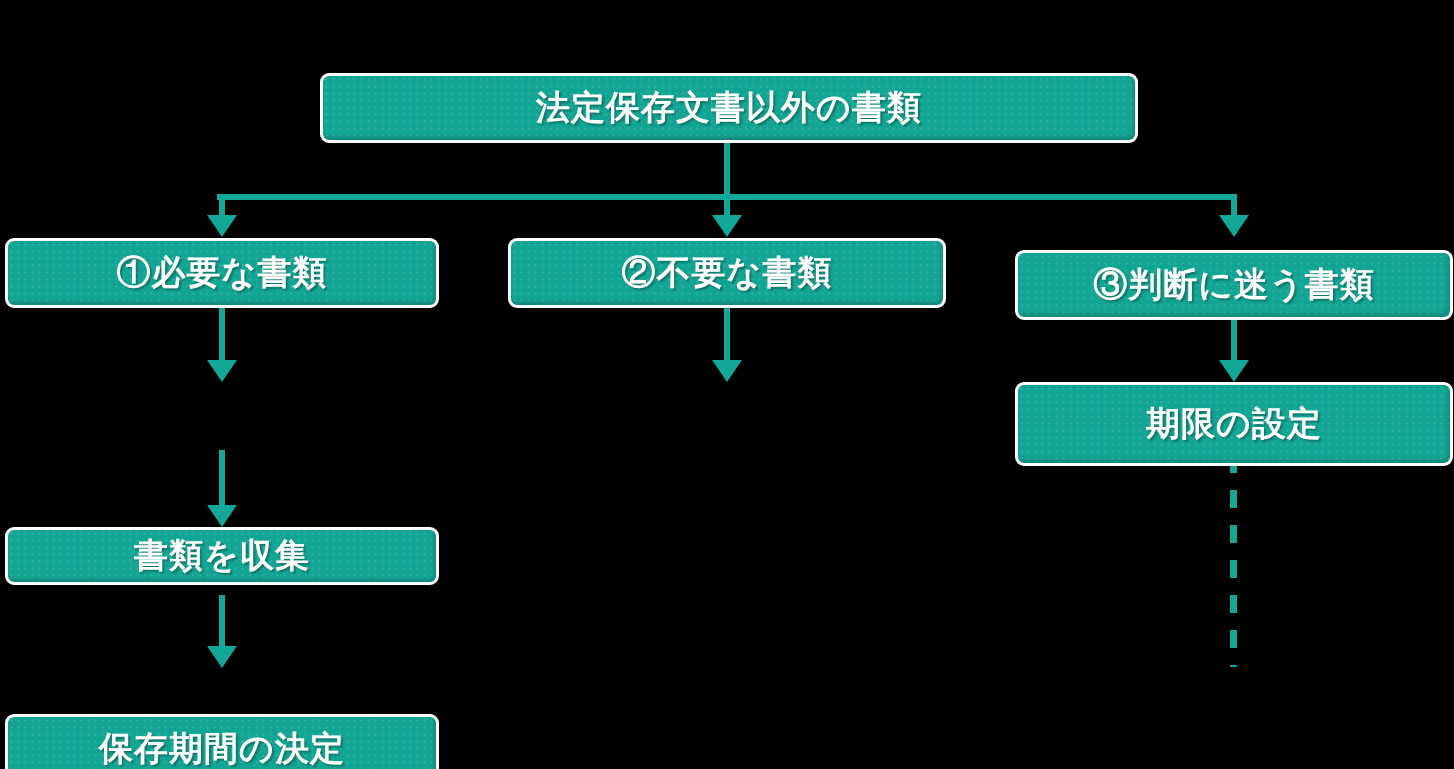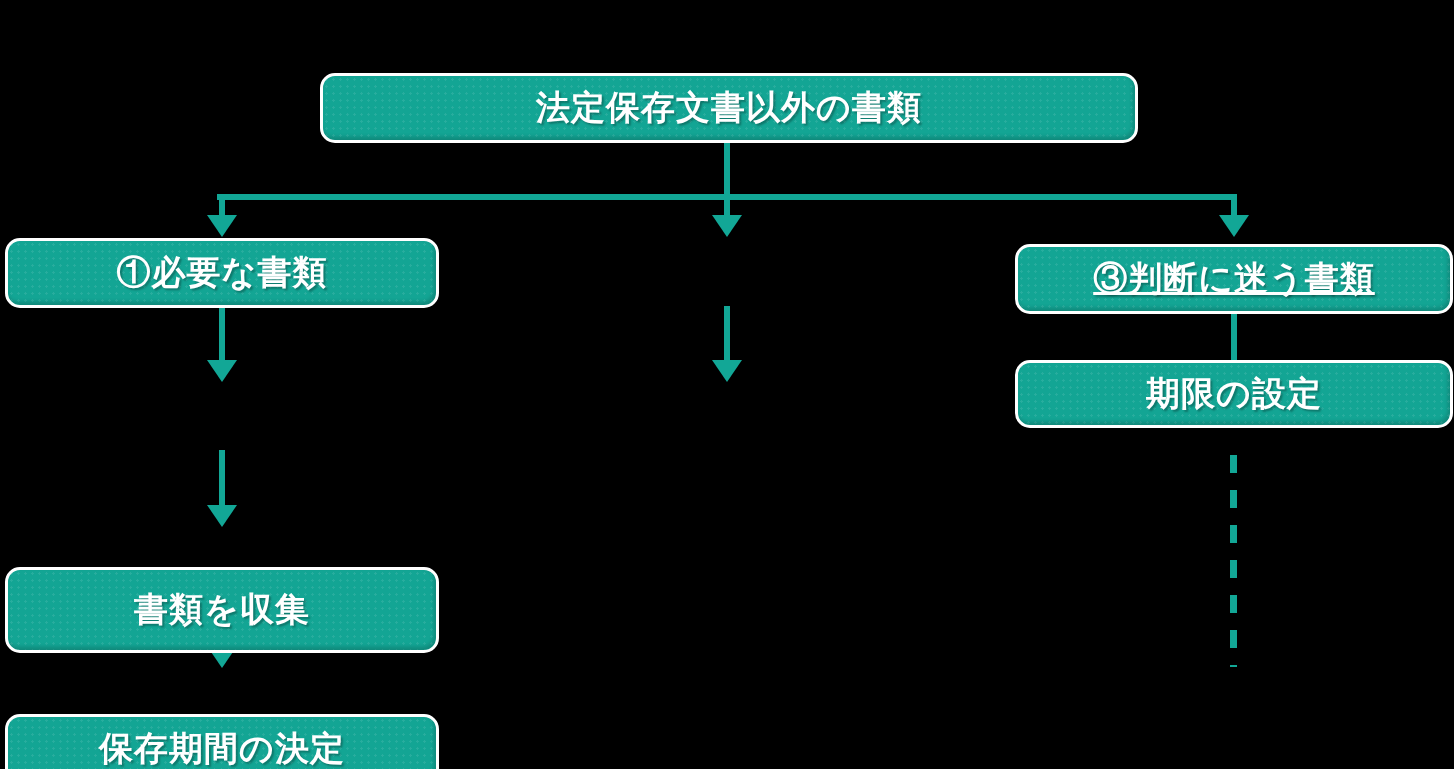--- a/index.html
+++ b/index.html
@@ -17,21 +17,21 @@
     overflow:hidden;
     font-family:"Liberation Sans", sans-serif;
   }
   .node{
     position:absolute;
     box-sizing:border-box;
     background-color:var(--box-fill);
     background-image:radial-gradient(rgba(255,255,255,0.09) 1.2px, transparent 1.3px);
     background-size:7px 7px;
     border:3px solid var(--box-border);
-    border-radius:15px;
+    border-radius:9px;
     display:flex;align-items:center;justify-content:center;
     color:var(--text);
     font-weight:bold;
     font-size:34px;
     letter-spacing:1px;
     text-shadow:2px 2px 2px rgba(0,0,0,0.28);
     box-shadow:inset -2px -3px 4px rgba(0,0,0,0.18);
     white-space:nowrap;
   }
   .stem{position:absolute;width:6px;background:var(--connector);}
@@ -76,21 +76,22 @@
   <div class="arrowhead" style="left:712px;top:360px;"></div>
 
   <div class="stem" style="left:1231px;top:306px;height:58px;"></div>
   <div class="arrowhead" style="left:1219px;top:360px;"></div>
 
   <div class="dashed" style="left:1230px;top:455px;height:212px;"></div>
 
   <div class="node" style="left:320px;top:73px;width:818px;height:70px;">法定保存文書以外の書類</div>
 
   <div class="node" style="left:5px;top:238px;width:434px;height:70px;">①必要な書類</div>
-  <div class="node" style="left:1015px;top:244px;width:438px;height:70px;text-decoration:underline;">③判断に迷う書類</div>
+  <div class="node" style="left:508px;top:238px;width:438px;height:70px;">②不要な書類</div>
+  <div class="node" style="left:1015px;top:250px;width:438px;height:70px;">③判断に迷う書類</div>
 
-  <div class="node" style="left:1015px;top:360px;width:438px;height:68px;font-family:Liberation Serif, serif;">期限の設定</div>
+  <div class="node" style="left:1015px;top:382px;width:438px;height:84px;font-family:Liberation Serif, serif;">期限の設定</div>
 
-  <div class="node" style="left:5px;top:527px;width:434px;height:86px;margin-top:40px;">書類を収集</div>
+  <div class="node" style="left:5px;top:527px;width:434px;height:58px;">書類を収集</div>
 
   <div class="node" style="left:5px;top:668px;width:434px;height:70px;margin-top:46px;">保存期間の決定</div>
 
 </div>
 
 </body></html>

